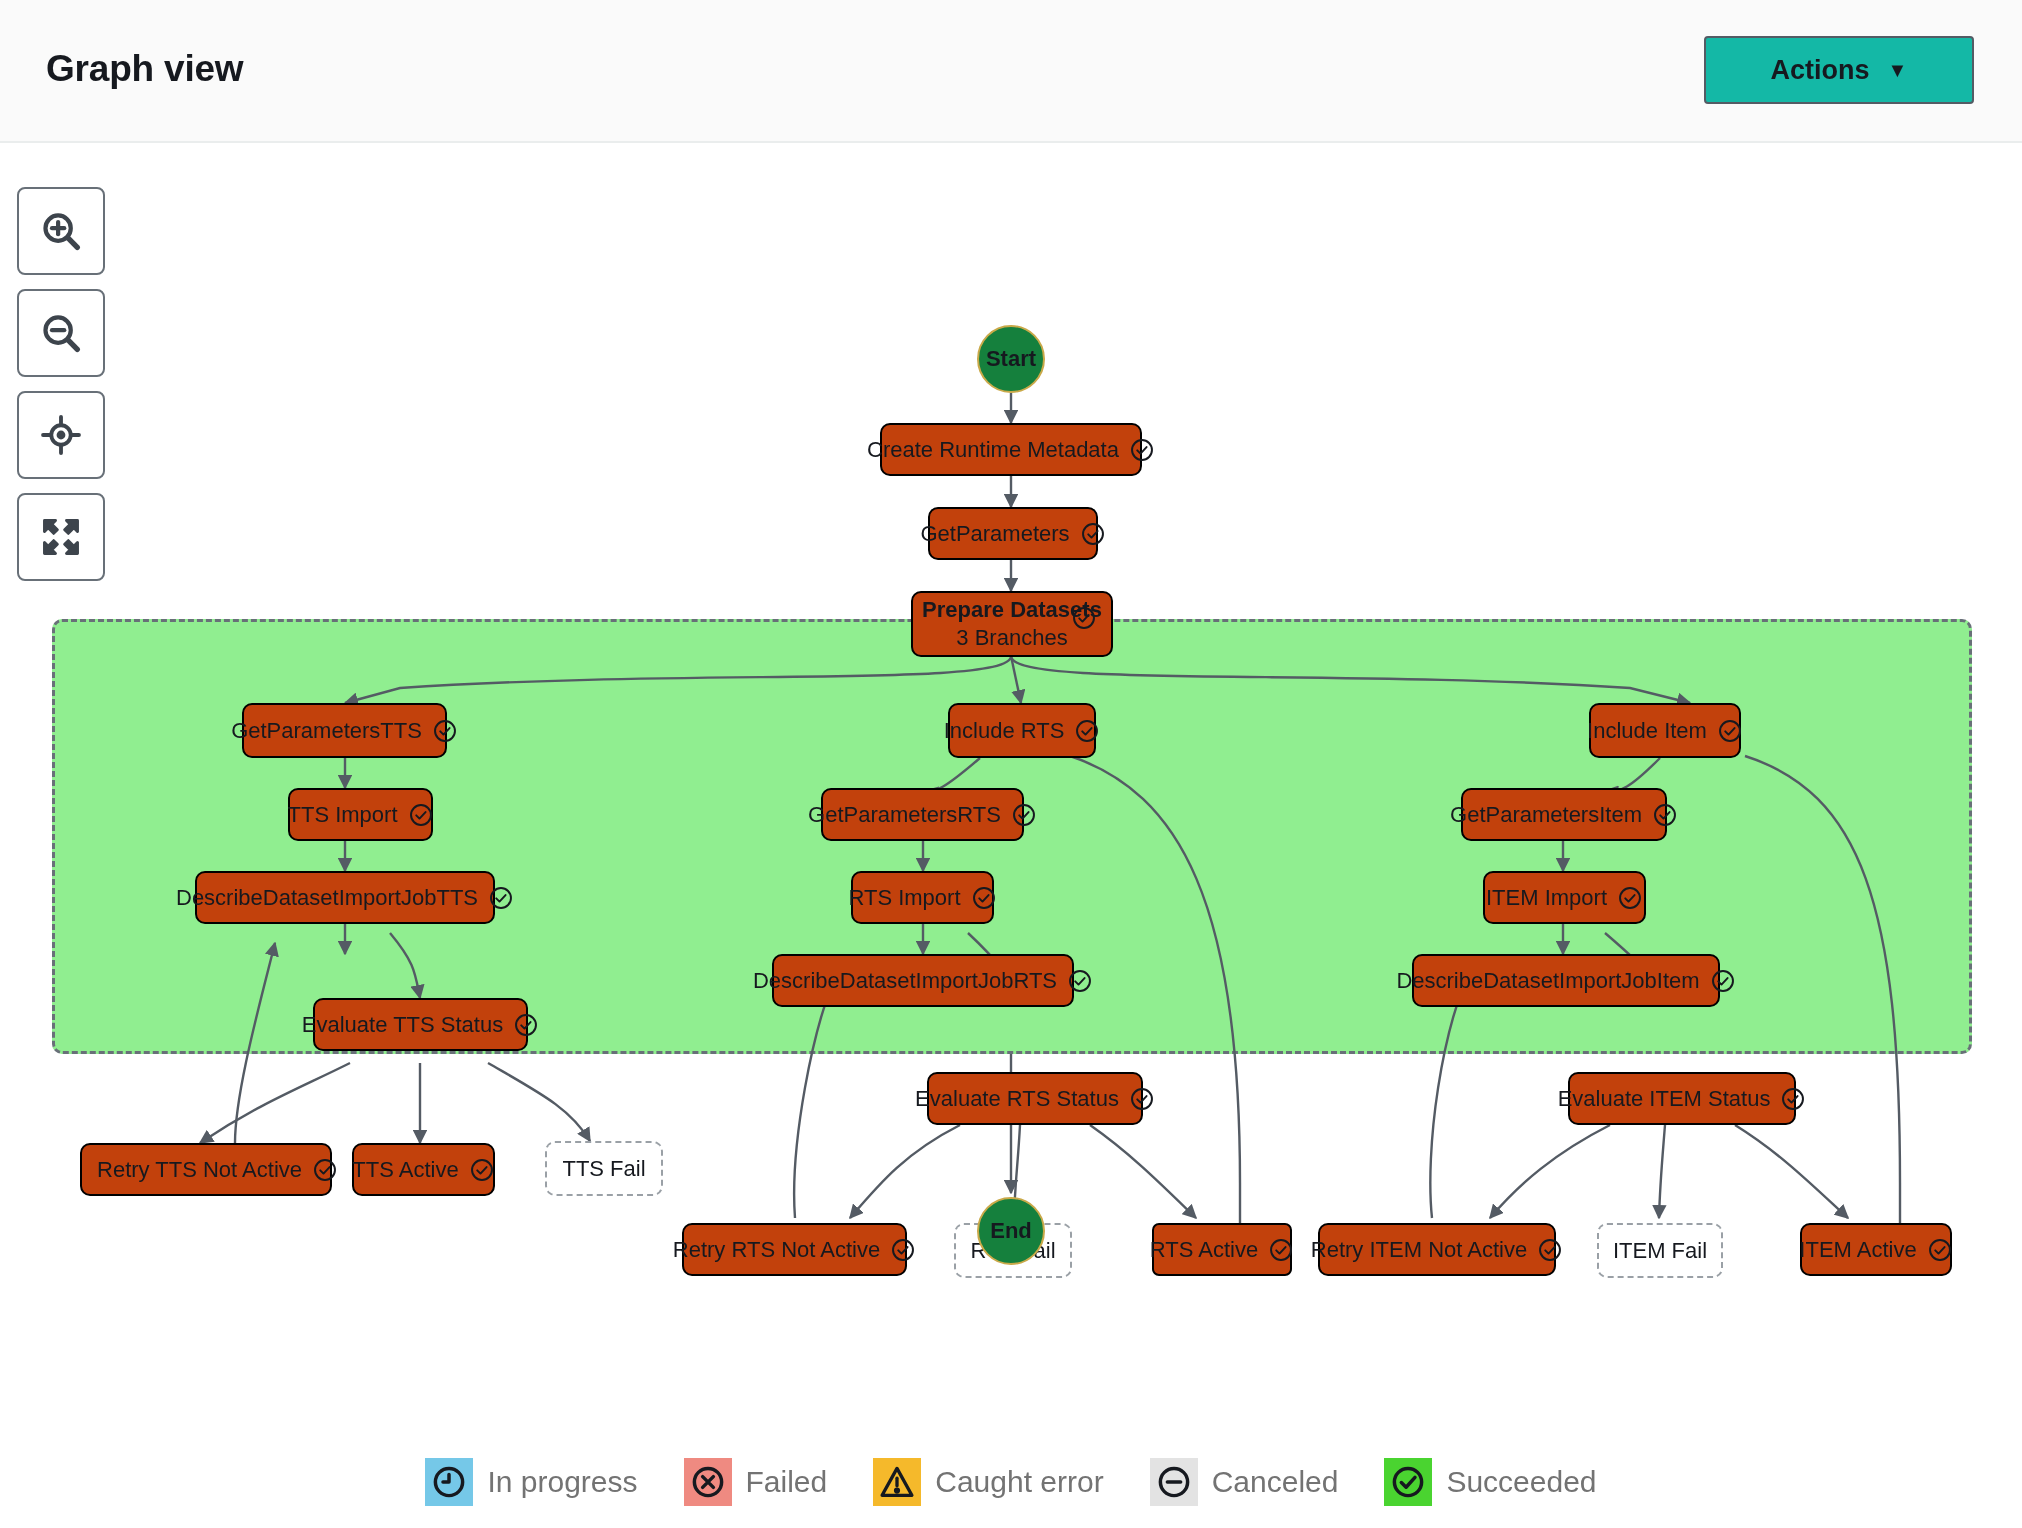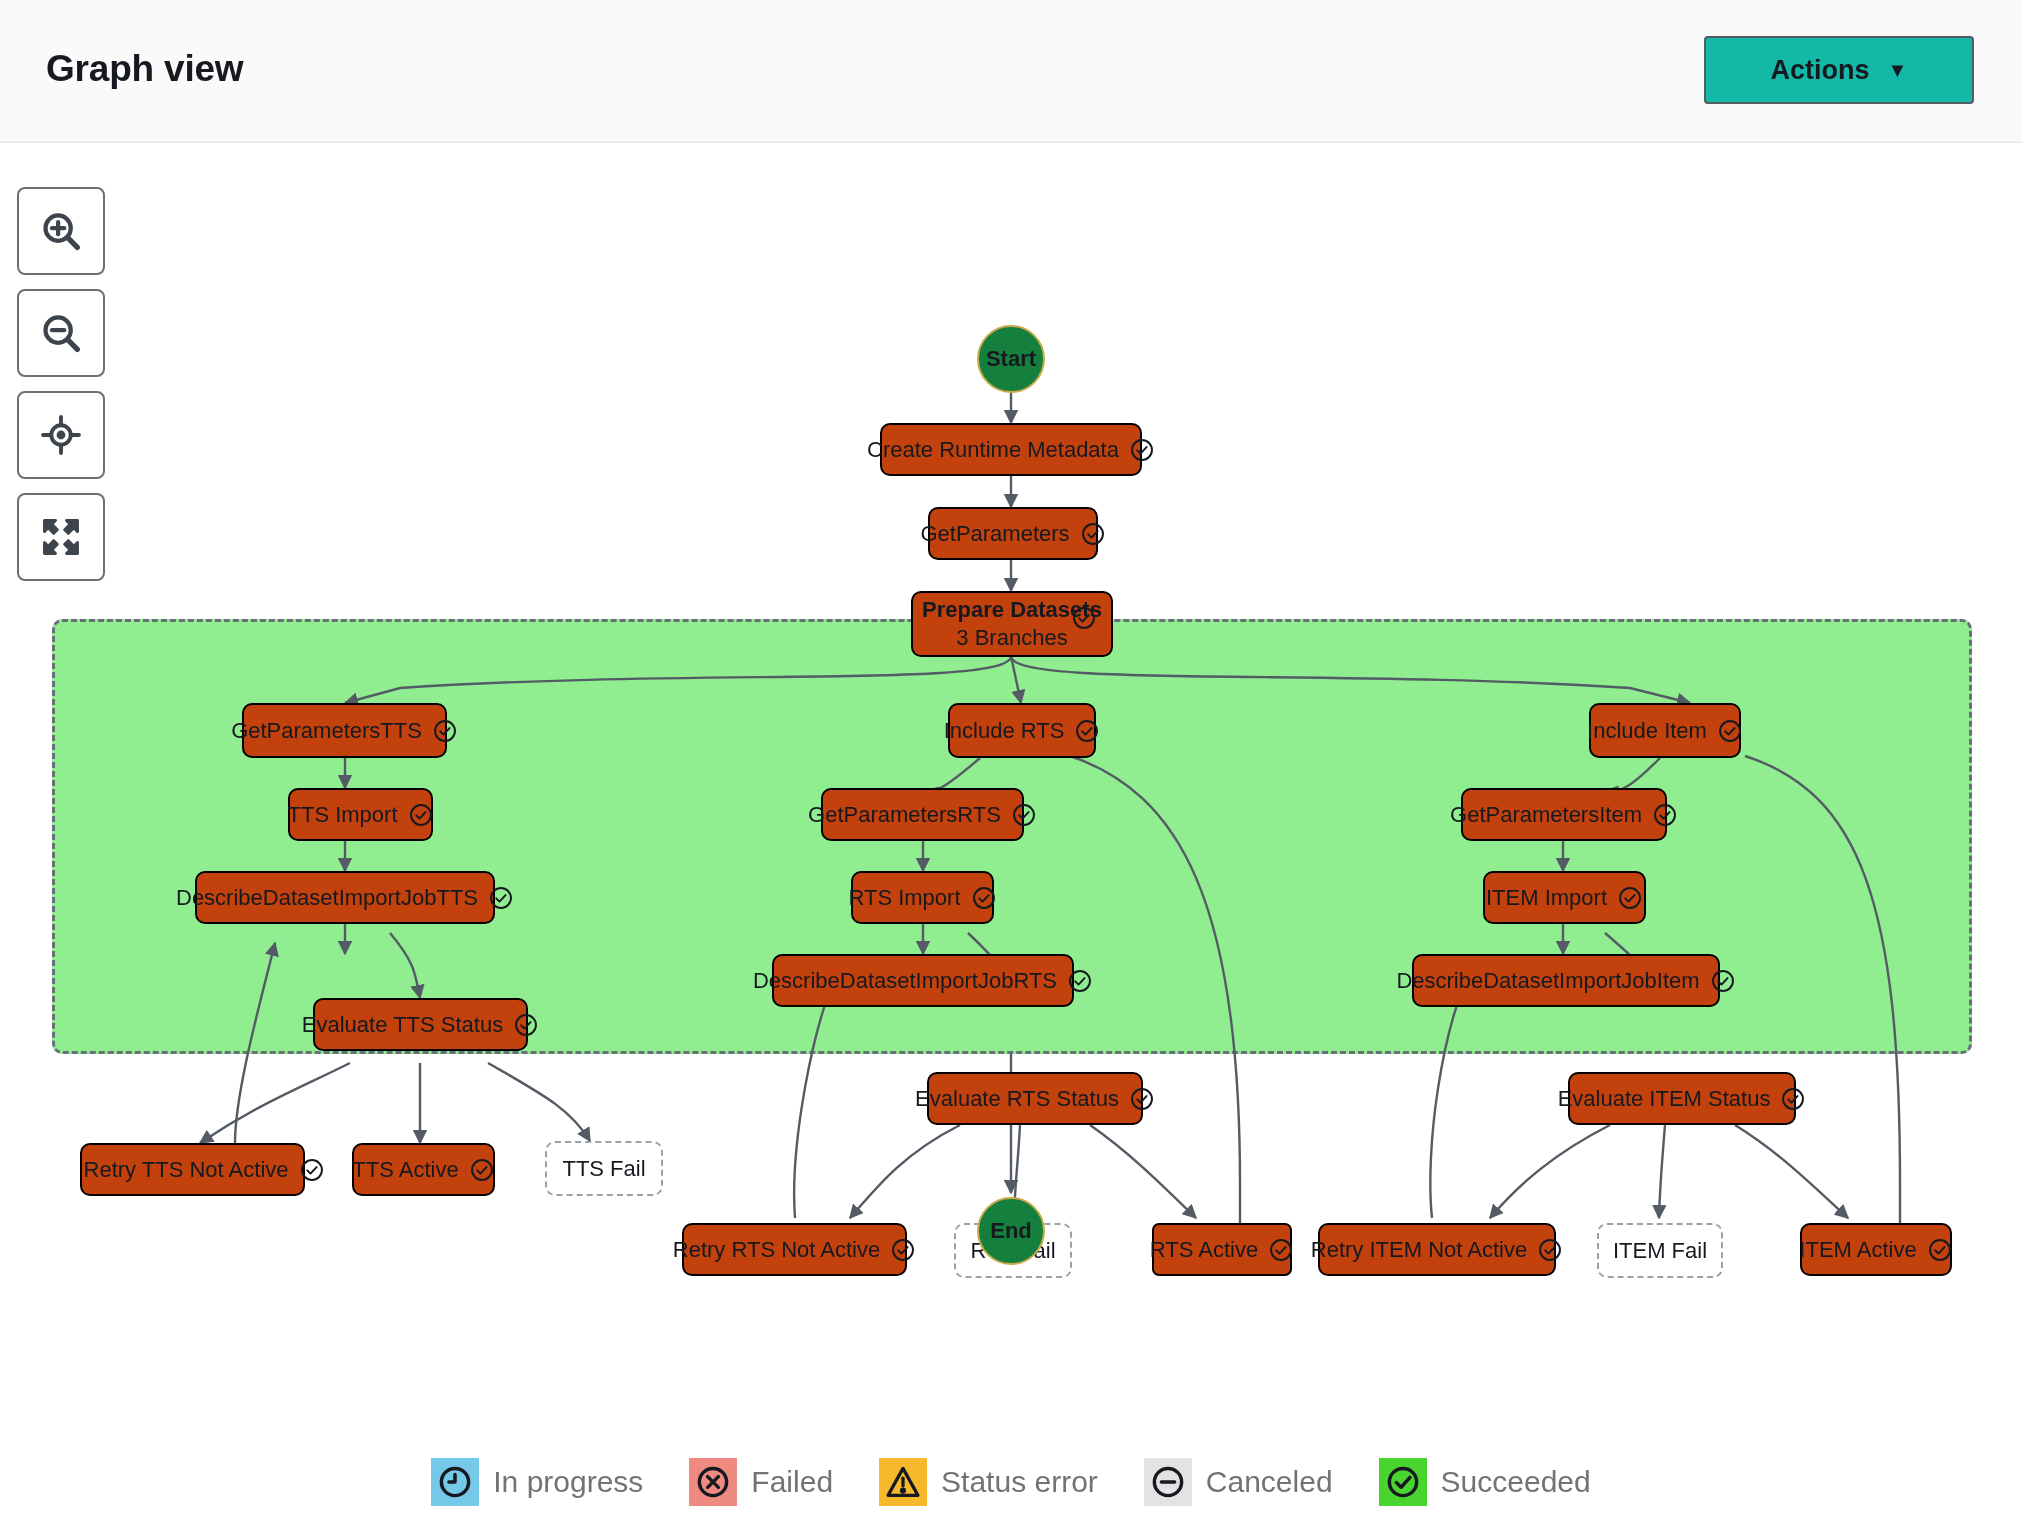--- a/index.html
+++ b/index.html
@@ -411,21 +411,21 @@
   </div>
 
   <div class="node" style="left:313px; top:855px; width:215px; height:53px;">
     <span class="node-label">Evaluate TTS Status</span>
     <svg class="status-icon" width="26" height="26" viewBox="0 0 24 24" fill="none" stroke="#16191f" stroke-width="1.8" stroke-linecap="round" stroke-linejoin="round">
         <circle cx="12" cy="12" r="9.2"></circle>
         <path d="M7.6 12.3 l3 3 l5.6 -6"></path>
       </svg>
   </div>
 
-  <div class="node" style="left:80px; top:1000px; width:225px; height:53px;padding-left:35px;">
+  <div class="node" style="left:80px; top:1000px; width:252px; height:53px;padding-left:35px;">
     <span class="node-label">Retry TTS Not Active</span>
     <svg class="status-icon" width="26" height="26" viewBox="0 0 24 24" fill="none" stroke="#16191f" stroke-width="1.8" stroke-linecap="round" stroke-linejoin="round">
         <circle cx="12" cy="12" r="9.2"></circle>
         <path d="M7.6 12.3 l3 3 l5.6 -6"></path>
       </svg>
   </div>
 
   <div class="node" style="left:352px; top:1000px; width:143px; height:53px;">
     <span class="node-label">TTS Active</span>
     <svg class="status-icon" width="26" height="26" viewBox="0 0 24 24" fill="none" stroke="#16191f" stroke-width="1.8" stroke-linecap="round" stroke-linejoin="round">
@@ -585,21 +585,21 @@
     </div>
 
     <div class="legend-item">
       <span class="legend-swatch" style="background:#f5b92b;">
         <svg width="38" height="38" viewBox="0 0 24 24" fill="none" stroke="#16191f" stroke-width="2.1" stroke-linecap="round" stroke-linejoin="round">
           <path d="M12 3.4 L21.4 20.4 H2.6 Z"></path>
             <path d="M12 9.6 V14.4"></path>
             <circle cx="12" cy="17.4" r="0.9" fill="#16191f"></circle>
         </svg>
       </span>
-      <span class="legend-text">Status error</span>
+      <span class="legend-text">Caught error</span>
     </div>
 
     <div class="legend-item">
       <span class="legend-swatch" style="background:#e3e3e3;">
         <svg width="38" height="38" viewBox="0 0 24 24" fill="none" stroke="#16191f" stroke-width="2.2" stroke-linecap="round" stroke-linejoin="round">
           <circle cx="12" cy="12" r="8.6"></circle>
             <path d="M7.8 12 H16.2"></path>
         </svg>
       </span>
       <span class="legend-text">Canceled</span>

